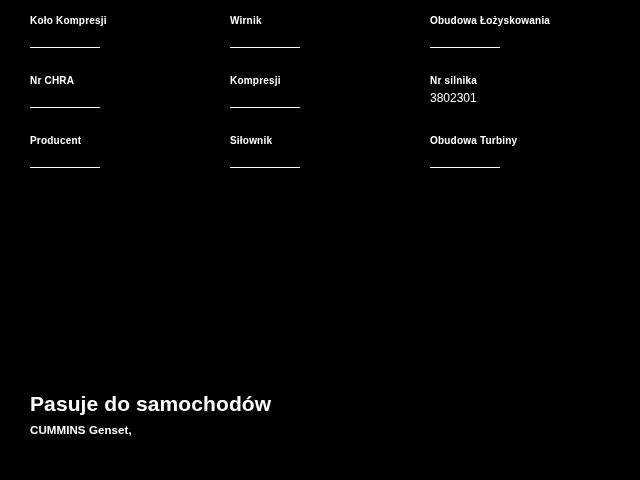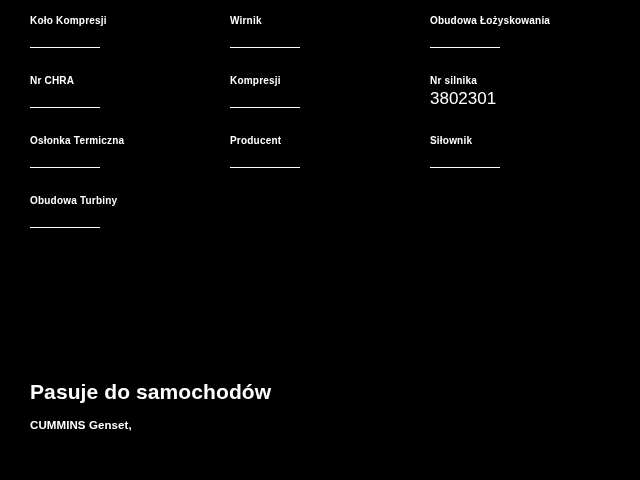--- a/index.html
+++ b/index.html
@@ -34,21 +34,21 @@
   }
   .spec-label {
     font-size: 10px;
     font-weight: bold;
     letter-spacing: 0.2px;
     line-height: 14px;
     color: #ffffff;
     white-space: nowrap;
   }
   .spec-value {
-    font-size: 17px;
+    font-size: 12px;
     font-weight: normal;
     line-height: 19px;
     color: #ffffff;
     margin-top: 1px;
     white-space: nowrap;
   }
   .spec-rule {
     position: absolute;
     top: 33px;
     left: 0;
@@ -61,27 +61,28 @@
     left: 30px;
     top: 380px;
     width: 580px;
   }
   .fits-title {
     font-size: 21px;
     font-weight: bold;
     line-height: 24px;
     color: #ffffff;
     letter-spacing: 0.1px;
+    margin-top: 12px;
   }
   .fits-list {
     font-size: 11.5px;
     font-weight: bold;
     line-height: 14px;
     color: #ffffff;
-    margin-top: 14px;
+    margin-top: 7px;
     letter-spacing: 0.1px;
   }
 </style>
 </head>
 <body>
 
 <div class="page">
 
   <div class="spec-grid">
 
@@ -113,25 +114,20 @@
       <div class="spec-label">Kompresji</div>
       <div class="spec-value"></div>
       <div class="spec-rule"></div>
     </div>
 
     <div class="spec-cell">
       <div class="spec-label">Nr silnika</div>
       <div class="spec-value">3802301</div>
     </div>
 
-    <div class="spec-cell">
-      <div class="spec-label">Osłonka Termiczna</div>
-      <div class="spec-value"></div>
-      <div class="spec-rule"></div>
-    </div>
 
     <div class="spec-cell">
       <div class="spec-label">Producent</div>
       <div class="spec-value"></div>
       <div class="spec-rule"></div>
     </div>
 
     <div class="spec-cell">
       <div class="spec-label">Siłownik</div>
       <div class="spec-value"></div>

